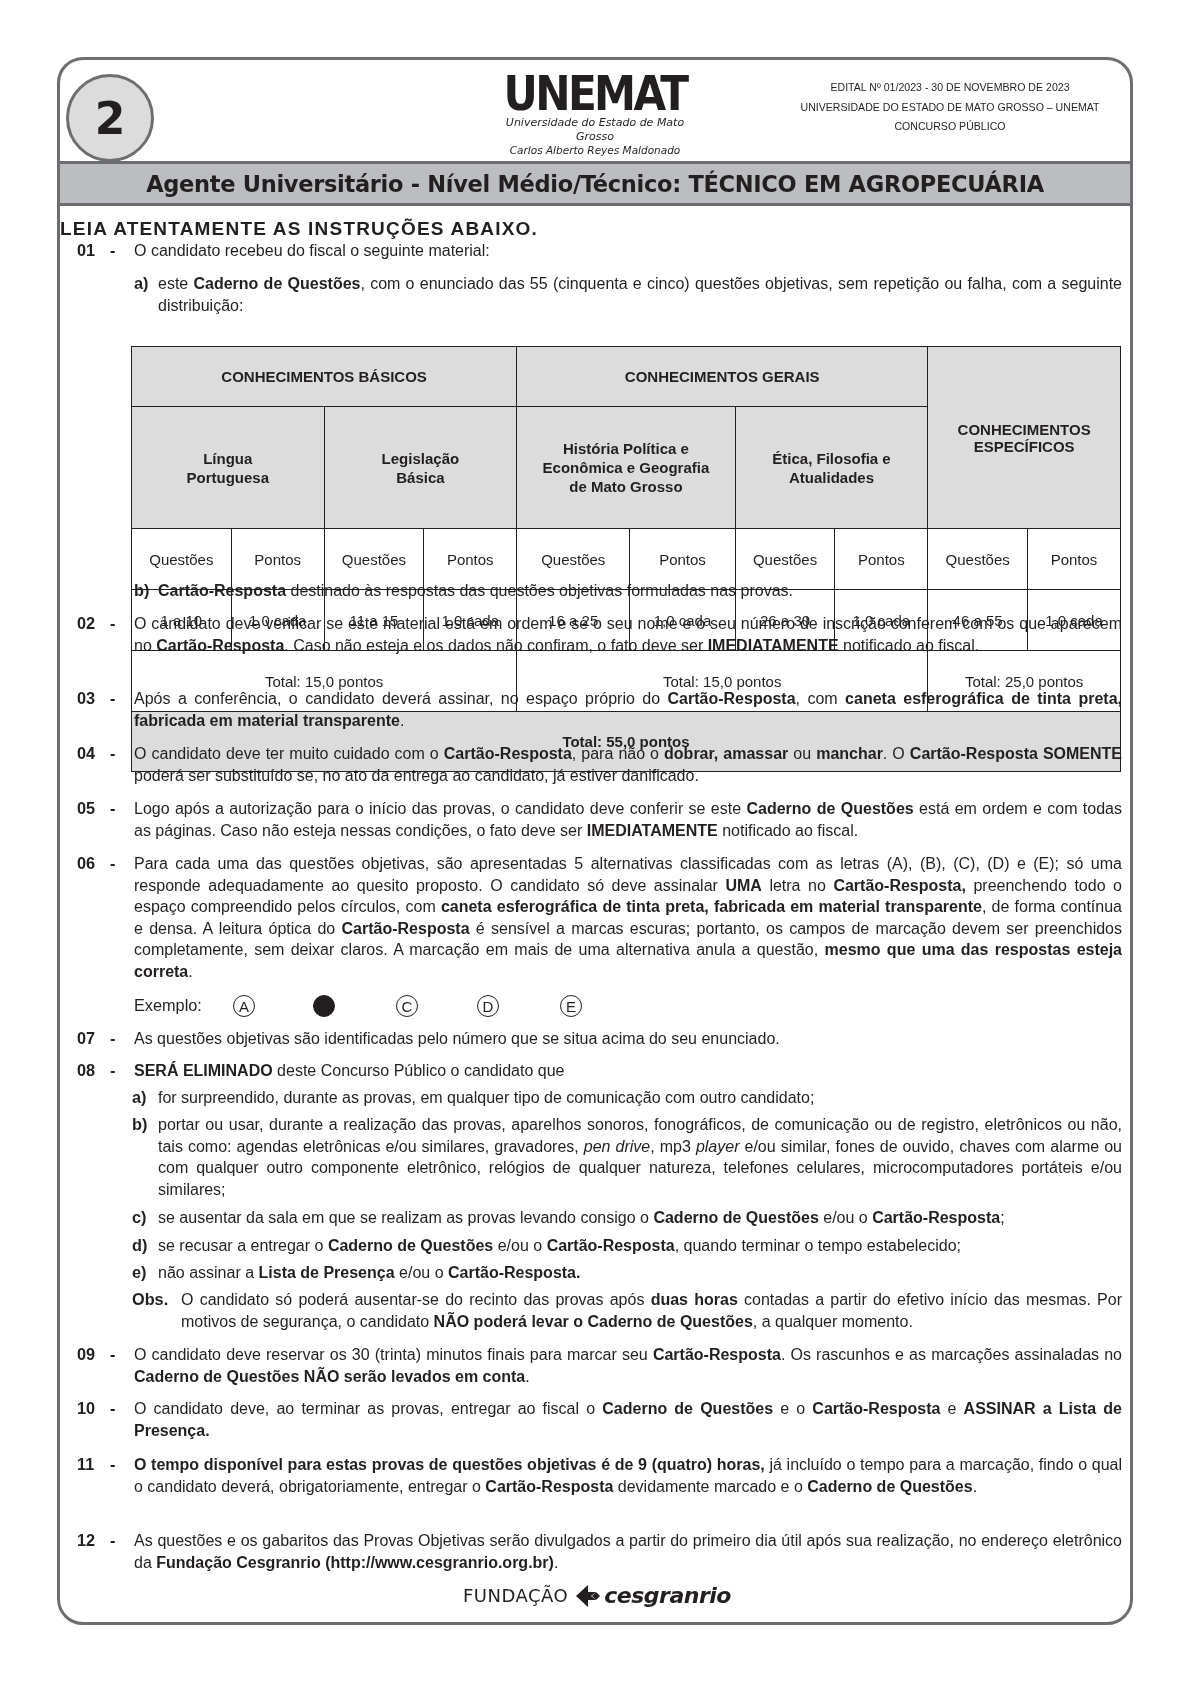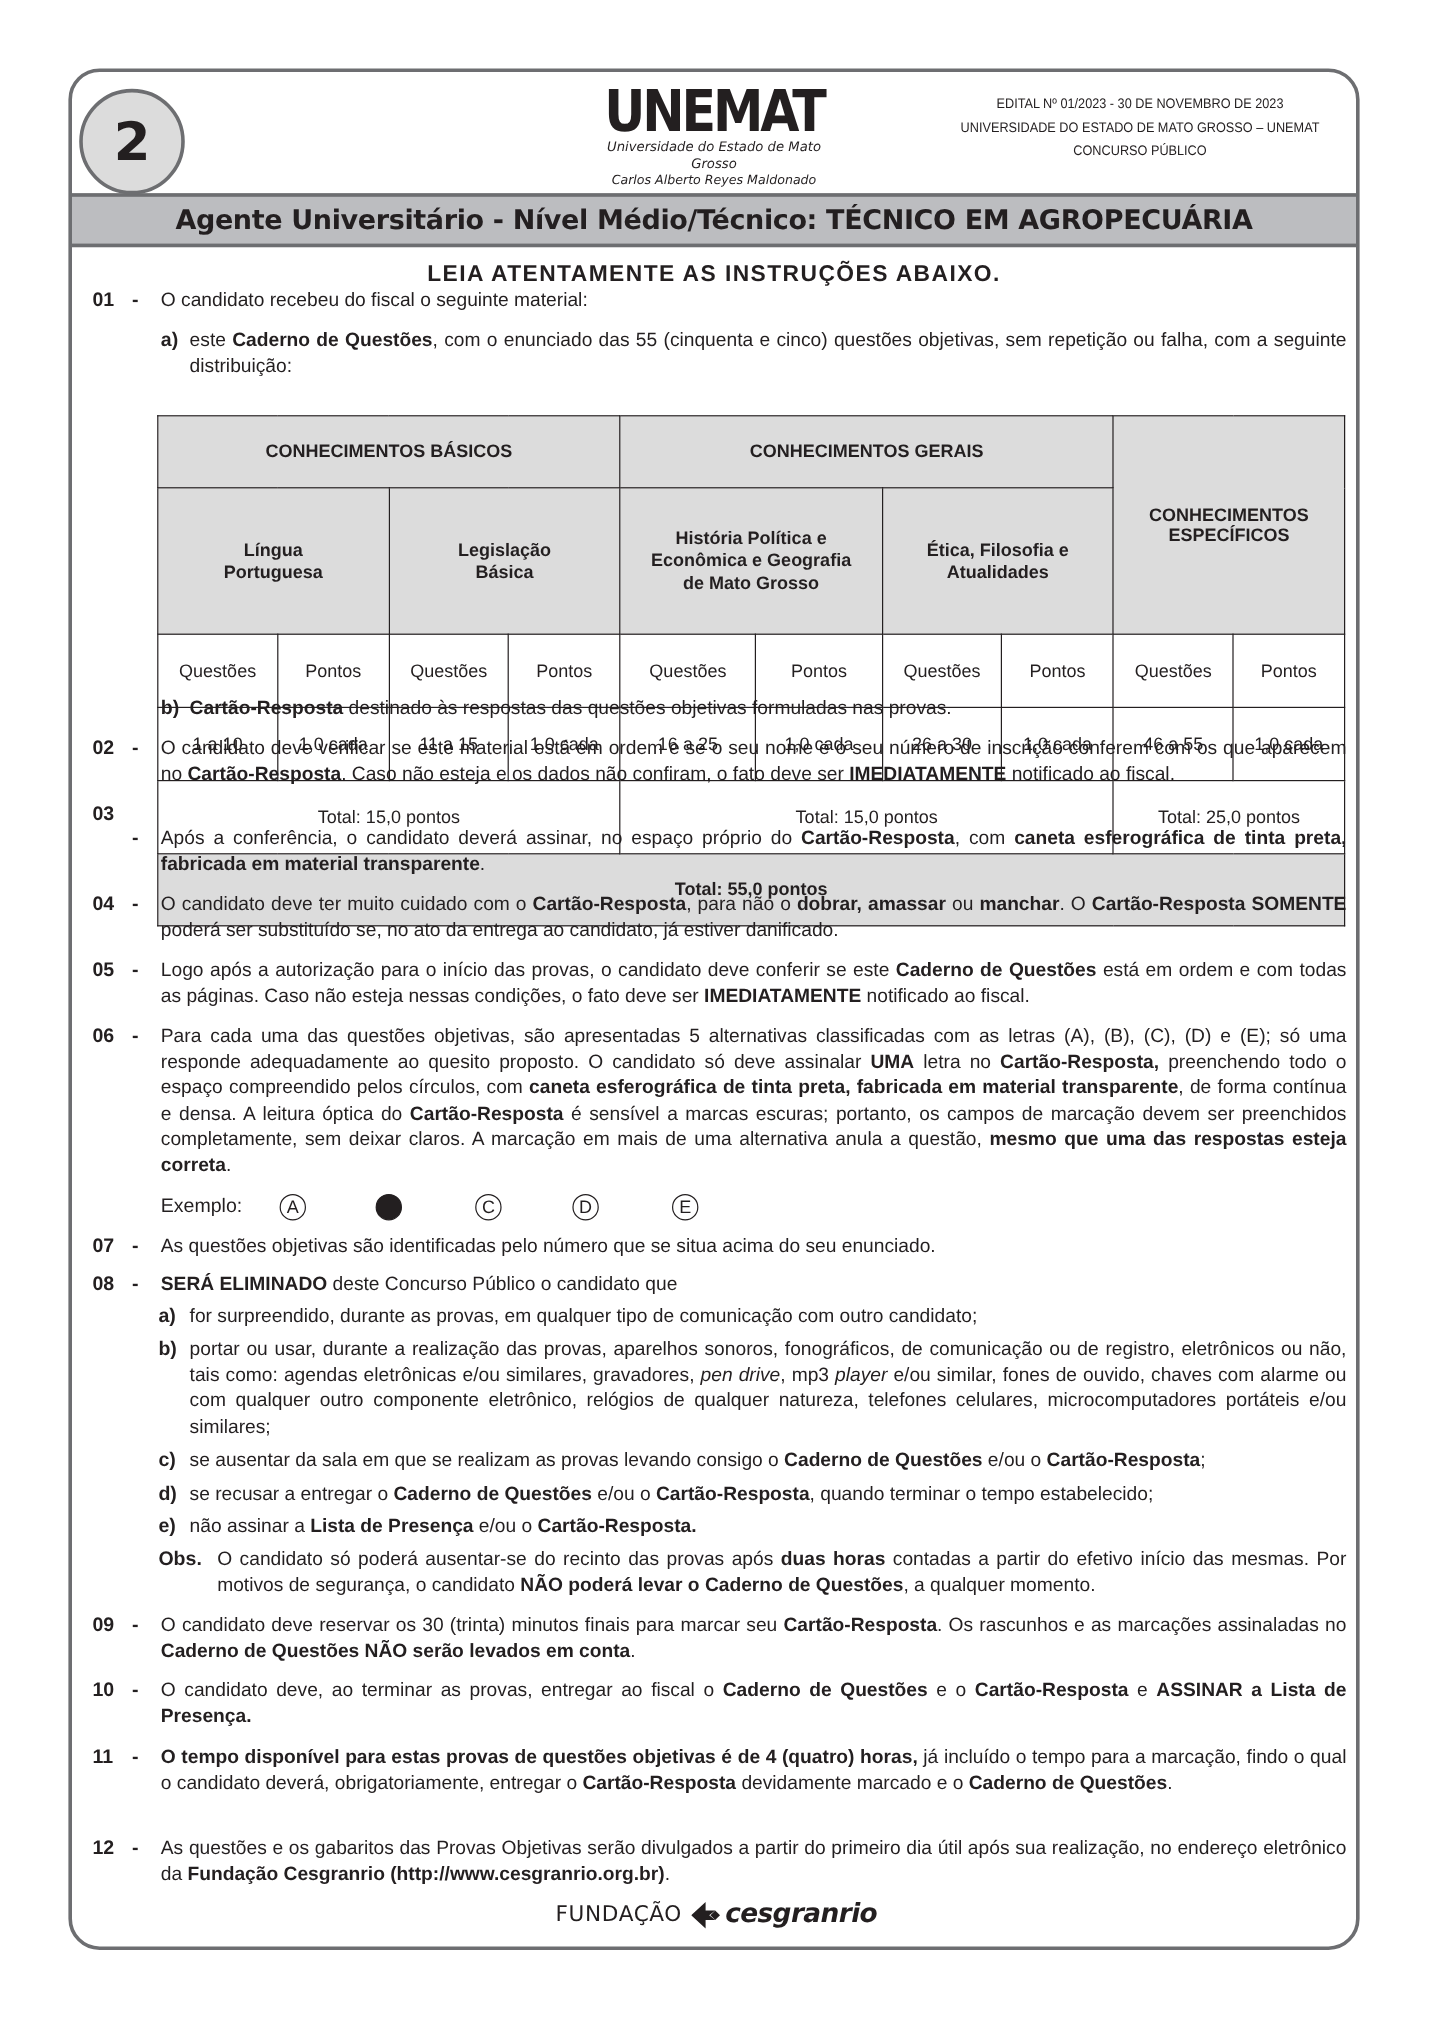--- a/index.html
+++ b/index.html
@@ -7,21 +7,21 @@
   .frame { position: absolute; left: 57px; top: 57px; width: 1076px; height: 1568px; border: 3px solid #6d6e71; border-radius: 26px; box-sizing: border-box; background: #fff; }
   .badge { position: absolute; left: 66px; top: 74px; width: 88px; height: 88px; border-radius: 50%; background: #dcdcdc; border: 3px solid #6d6e71; box-sizing: border-box; z-index: 3; display: flex; align-items: center; justify-content: center; }
   .badge span { font-family: "DejaVu Sans", sans-serif; font-weight: bold; font-size: 44px; color: #231f20; }
   .logo { position: absolute; left: 490px; top: 70px; width: 210px; text-align: center; }
   .logo-word { font-family: "DejaVu Sans", sans-serif; font-weight: bold; font-size: 48px; letter-spacing: -3px; line-height: 46px; color: #231f20; transform: scaleX(0.88); }
   .logo-sub1 { font-family: "DejaVu Sans", sans-serif; font-style: italic; font-size: 11px; line-height: 14px; color: #231f20; }
   .logo-sub2 { font-family: "DejaVu Sans", sans-serif; font-style: italic; font-size: 10.5px; line-height: 13px; color: #231f20; }
   .edital { position: absolute; left: 785px; top: 78px; width: 330px; text-align: center; font-size: 11.5px; line-height: 19.5px; color: #231f20; transform: scaleX(0.92); }
   .titlebar { position: absolute; left: 60px; top: 161px; width: 1070px; height: 45px; background: #bcbdc0; border-top: 3px solid #6d6e71; border-bottom: 3px solid #6d6e71; box-sizing: border-box; z-index: 2; display: flex; align-items: center; justify-content: center; }
   .titlebar span { font-family: "DejaVu Sans", sans-serif; font-weight: bold; font-size: 22.5px; color: #231f20; letter-spacing: -0.3px; }
-  .heading { position: absolute; left: 60px; top: 218px; width: 1070px; text-align: center; font-weight: bold; font-size: 19px; letter-spacing: 1.2px; }
+  .heading { position: absolute; left: 60px; top: 218px; width: 1070px; text-align: left; font-weight: bold; font-size: 19px; letter-spacing: 1.2px; }
   .txt { position: absolute; font-size: 16px; line-height: 21.5px; }
   .num { position: absolute; left: 77px; font-weight: bold; font-size: 16.3px; line-height: 21.5px; }
   .dash { position: absolute; left: 110px; font-weight: bold; font-size: 16.3px; line-height: 21.5px; }
   .body { left: 134px; width: 988px; text-align: justify; }
   .sub { left: 158px; width: 964px; text-align: justify; }
   .lbl { position: absolute; font-weight: bold; font-size: 16.3px; line-height: 21.5px; left: 132px; }
   b { font-weight: bold; }
   table.dist { position: absolute; left: 131px; top: 346px; width: 990px; border-collapse: collapse; font-size: 15px; }
   table.dist td { border: 1.5px solid #231f20; text-align: center; padding: 16px; }
   .hdr { background: #dcdcdc; font-weight: bold; }
@@ -128,21 +128,21 @@
 </tbody>
   </table>
 
 <div class="lbl" style="top:580px; left:134px">b)</div>
 <div class="txt sub" style="top:580px"><b>Cartão-Resposta</b> destinado às respostas das questões objetivas formuladas nas provas.</div>
 
 <div class="num" style="top:613px">02</div>
 <div class="dash" style="top:613px">-</div>
 <div class="txt body" style="top:613px">O candidato deve verificar se este material está em ordem e se o seu nome e o seu número de inscrição conferem com os que aparecem no <b>Cartão-Resposta</b>. Caso não esteja e os dados não confiram, o fato deve ser <b>IMEDIATAMENTE</b> notificado ao fiscal.</div>
 
-<div class="num" style="top:668px">03</div>
+<div class="num" style="top:688px">03</div>
 <div class="dash" style="top:688px">-</div>
 <div class="txt body" style="top:688px">Após a conferência, o candidato deverá assinar, no espaço próprio do <b>Cartão-Resposta</b>, com <b>caneta esferográfica de tinta preta, fabricada em material transparente</b>.</div>
 
 <div class="num" style="top:743px">04</div>
 <div class="dash" style="top:743px">-</div>
 <div class="txt body" style="top:743px">O candidato deve ter muito cuidado com o <b>Cartão-Resposta</b>, para não o <b>dobrar, amassar</b> ou <b>manchar</b>. O <b>Cartão-Resposta SOMENTE</b> poderá ser substituído se, no ato da entrega ao candidato, já estiver danificado.</div>
 
 <div class="num" style="top:798px">05</div>
 <div class="dash" style="top:798px">-</div>
 <div class="txt body" style="top:798px">Logo após a autorização para o início das provas, o candidato deve conferir se este <b>Caderno de Questões</b> está em ordem e com todas as páginas. Caso não esteja nessas condições, o fato deve ser <b>IMEDIATAMENTE</b> notificado ao fiscal.</div>
@@ -187,21 +187,21 @@
 <div class="num" style="top:1344px">09</div>
 <div class="dash" style="top:1344px">-</div>
 <div class="txt body" style="top:1344px">O candidato deve reservar os 30 (trinta) minutos finais para marcar seu <b>Cartão-Resposta</b>. Os rascunhos e as marcações assinaladas no <b>Caderno de Questões NÃO serão levados em conta</b>.</div>
 
 <div class="num" style="top:1398px">10</div>
 <div class="dash" style="top:1398px">-</div>
 <div class="txt body" style="top:1398px">O candidato deve, ao terminar as provas, entregar ao fiscal o <b>Caderno de Questões</b> e o <b>Cartão-Resposta</b> e <b>ASSINAR a Lista de Presença.</b></div>
 
 <div class="num" style="top:1454px">11</div>
 <div class="dash" style="top:1454px">-</div>
-<div class="txt body" style="top:1454px"><b>O tempo disponível para estas provas de questões objetivas é de 4 (quatro) horas,</b> já incluído o tempo para a marcação, findo o qual o candidato deverá, obrigatoriamente, entregar o <b>Cartão-Resposta</b> devidamente marcado e o <b>Caderno de Questões</b>.</div>
+<div class="txt body" style="top:1454px"><b>O tempo disponível para estas provas de questões objetivas é de 9 (quatro) horas,</b> já incluído o tempo para a marcação, findo o qual o candidato deverá, obrigatoriamente, entregar o <b>Cartão-Resposta</b> devidamente marcado e o <b>Caderno de Questões</b>.</div>
 
 <div class="num" style="top:1530px">12</div>
 <div class="dash" style="top:1530px">-</div>
 <div class="txt body" style="top:1530px">As questões e os gabaritos das Provas Objetivas serão divulgados a partir do primeiro dia útil após sua realização, no endereço eletrônico da <b>Fundação Cesgranrio (http://www.cesgranrio.org.br)</b>.</div>
 
 <div class="footer">
   <span class="fund">FUNDAÇÃO</span>
   <svg width="24" height="24" viewBox="0 0 24 24">
     <polygon points="0,12 12,1 12,8 20,8 15,12 20,16 12,16 12,23" fill="#231f20"></polygon>
     <polygon points="16,12 20,8 24,12 20,16" fill="#231f20"></polygon>

